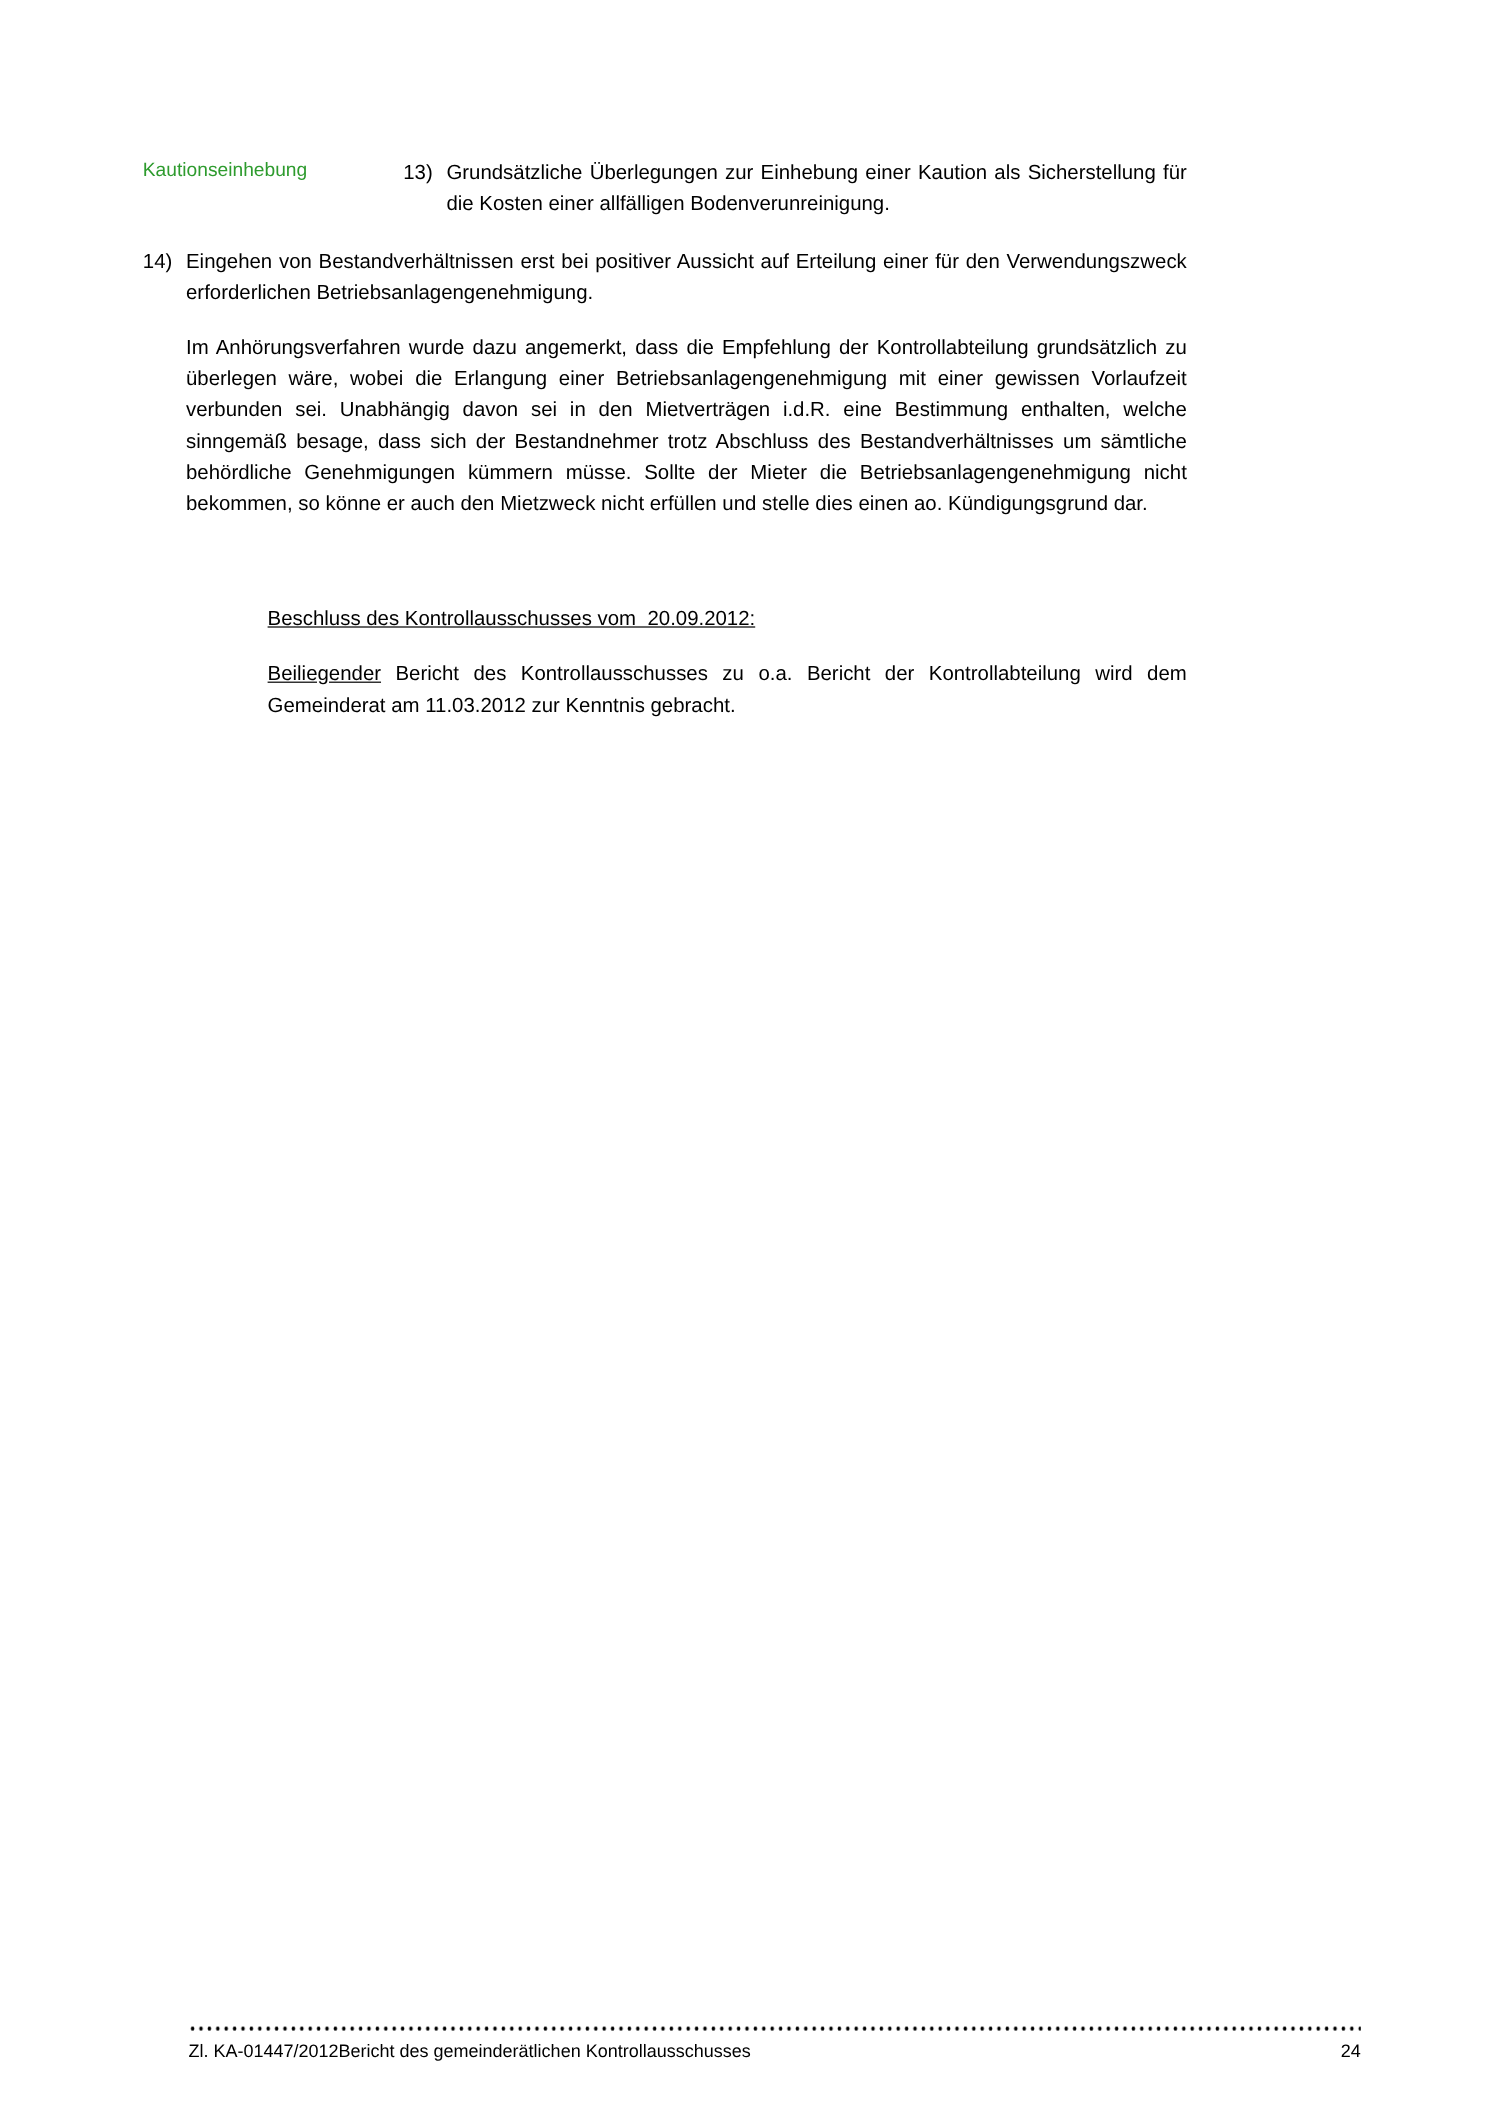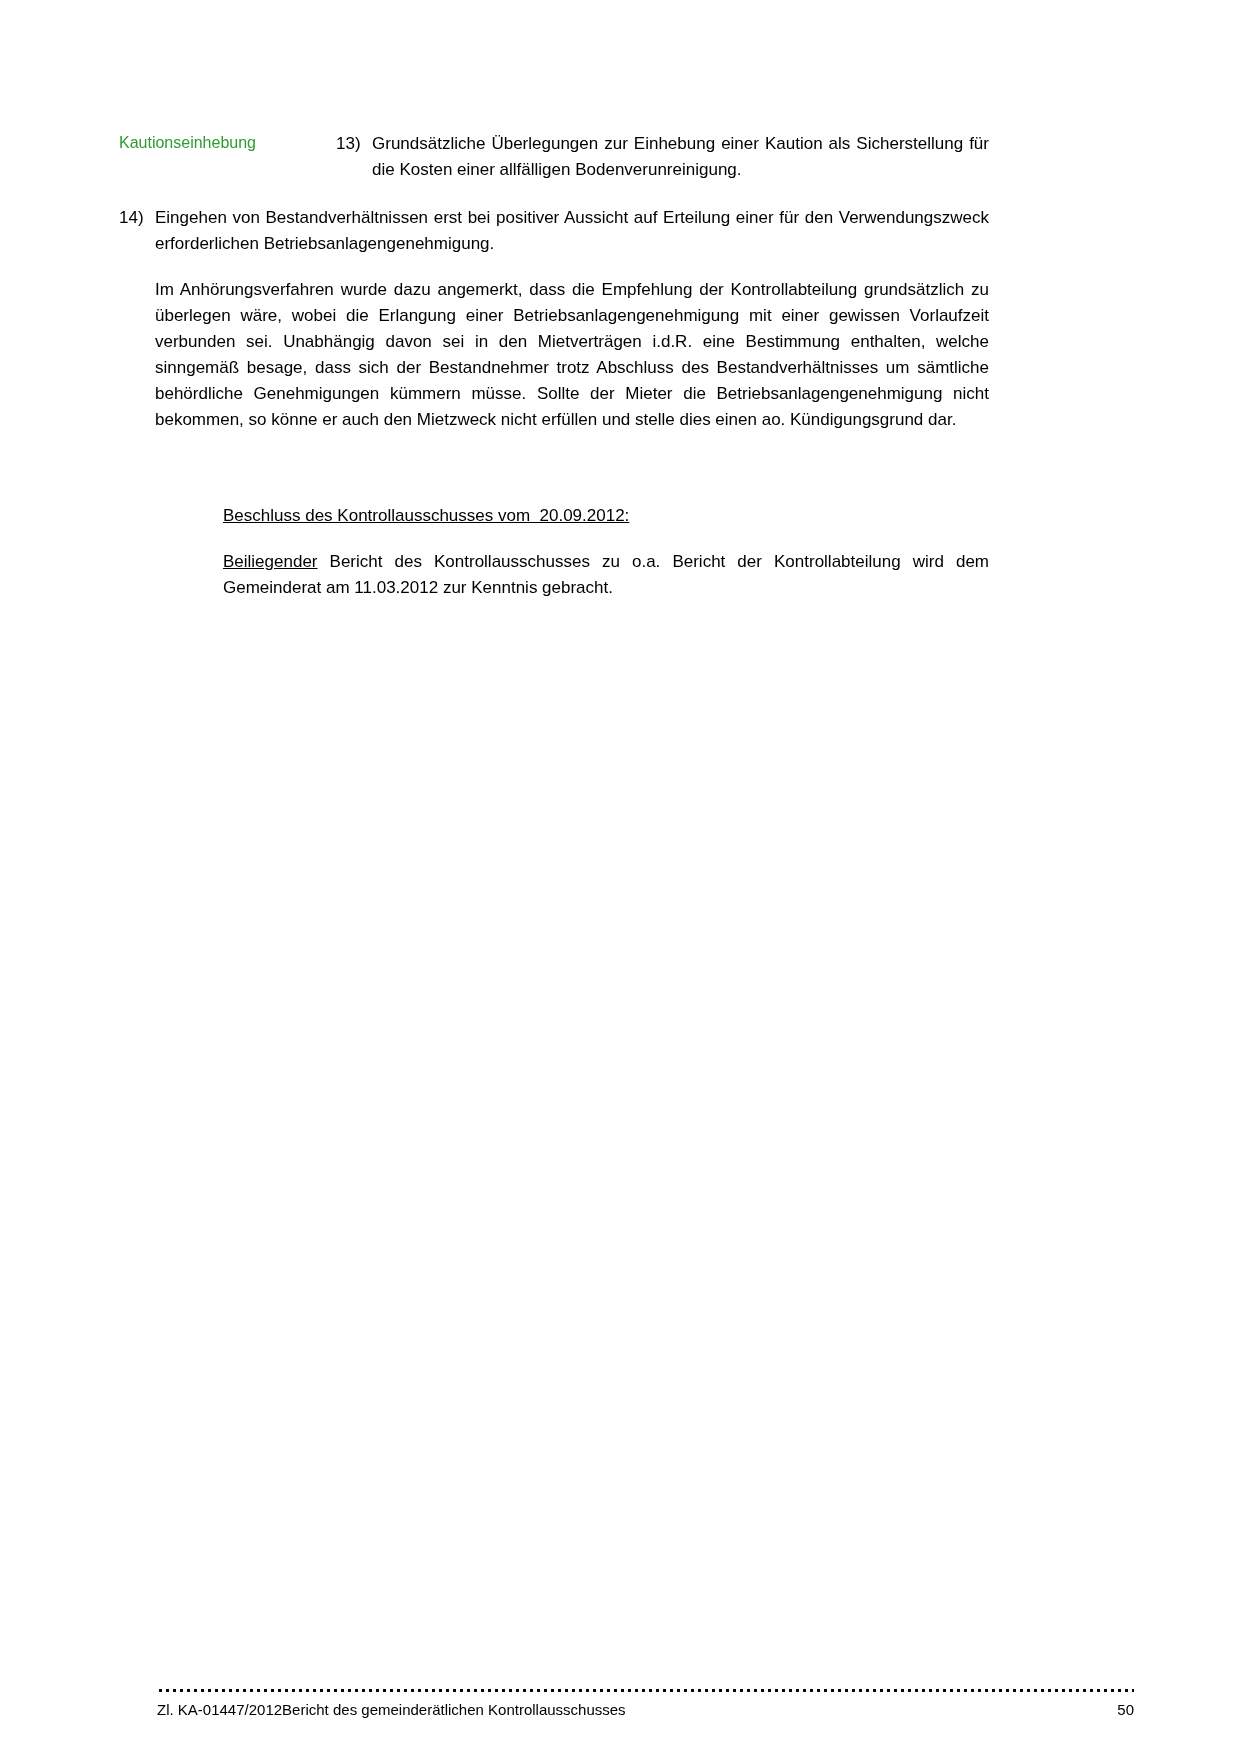--- a/index.html
+++ b/index.html
@@ -119,17 +119,17 @@
       <p class="resolution-text"><span class="underline">Beiliegender</span><span> Bericht des Kontrollausschusses zu o.a. Bericht der Kontrollabteilung wird dem Gemeinderat am 11.03.2012 zur Kenntnis gebracht.</span></p>
     </section>
 
   </main>
 
   <footer class="page-footer">
     <div class="dotted-line"></div>
     <div class="footer-row">
       <span class="footer-ref">Zl. KA-01447/2012</span>
       <span class="footer-title">Bericht des gemeinderätlichen Kontrollausschusses</span>
-      <span class="footer-page">50</span>
+      <span class="footer-page">24</span>
     </div>
   </footer>
 
 </div>
 
 </body></html>

